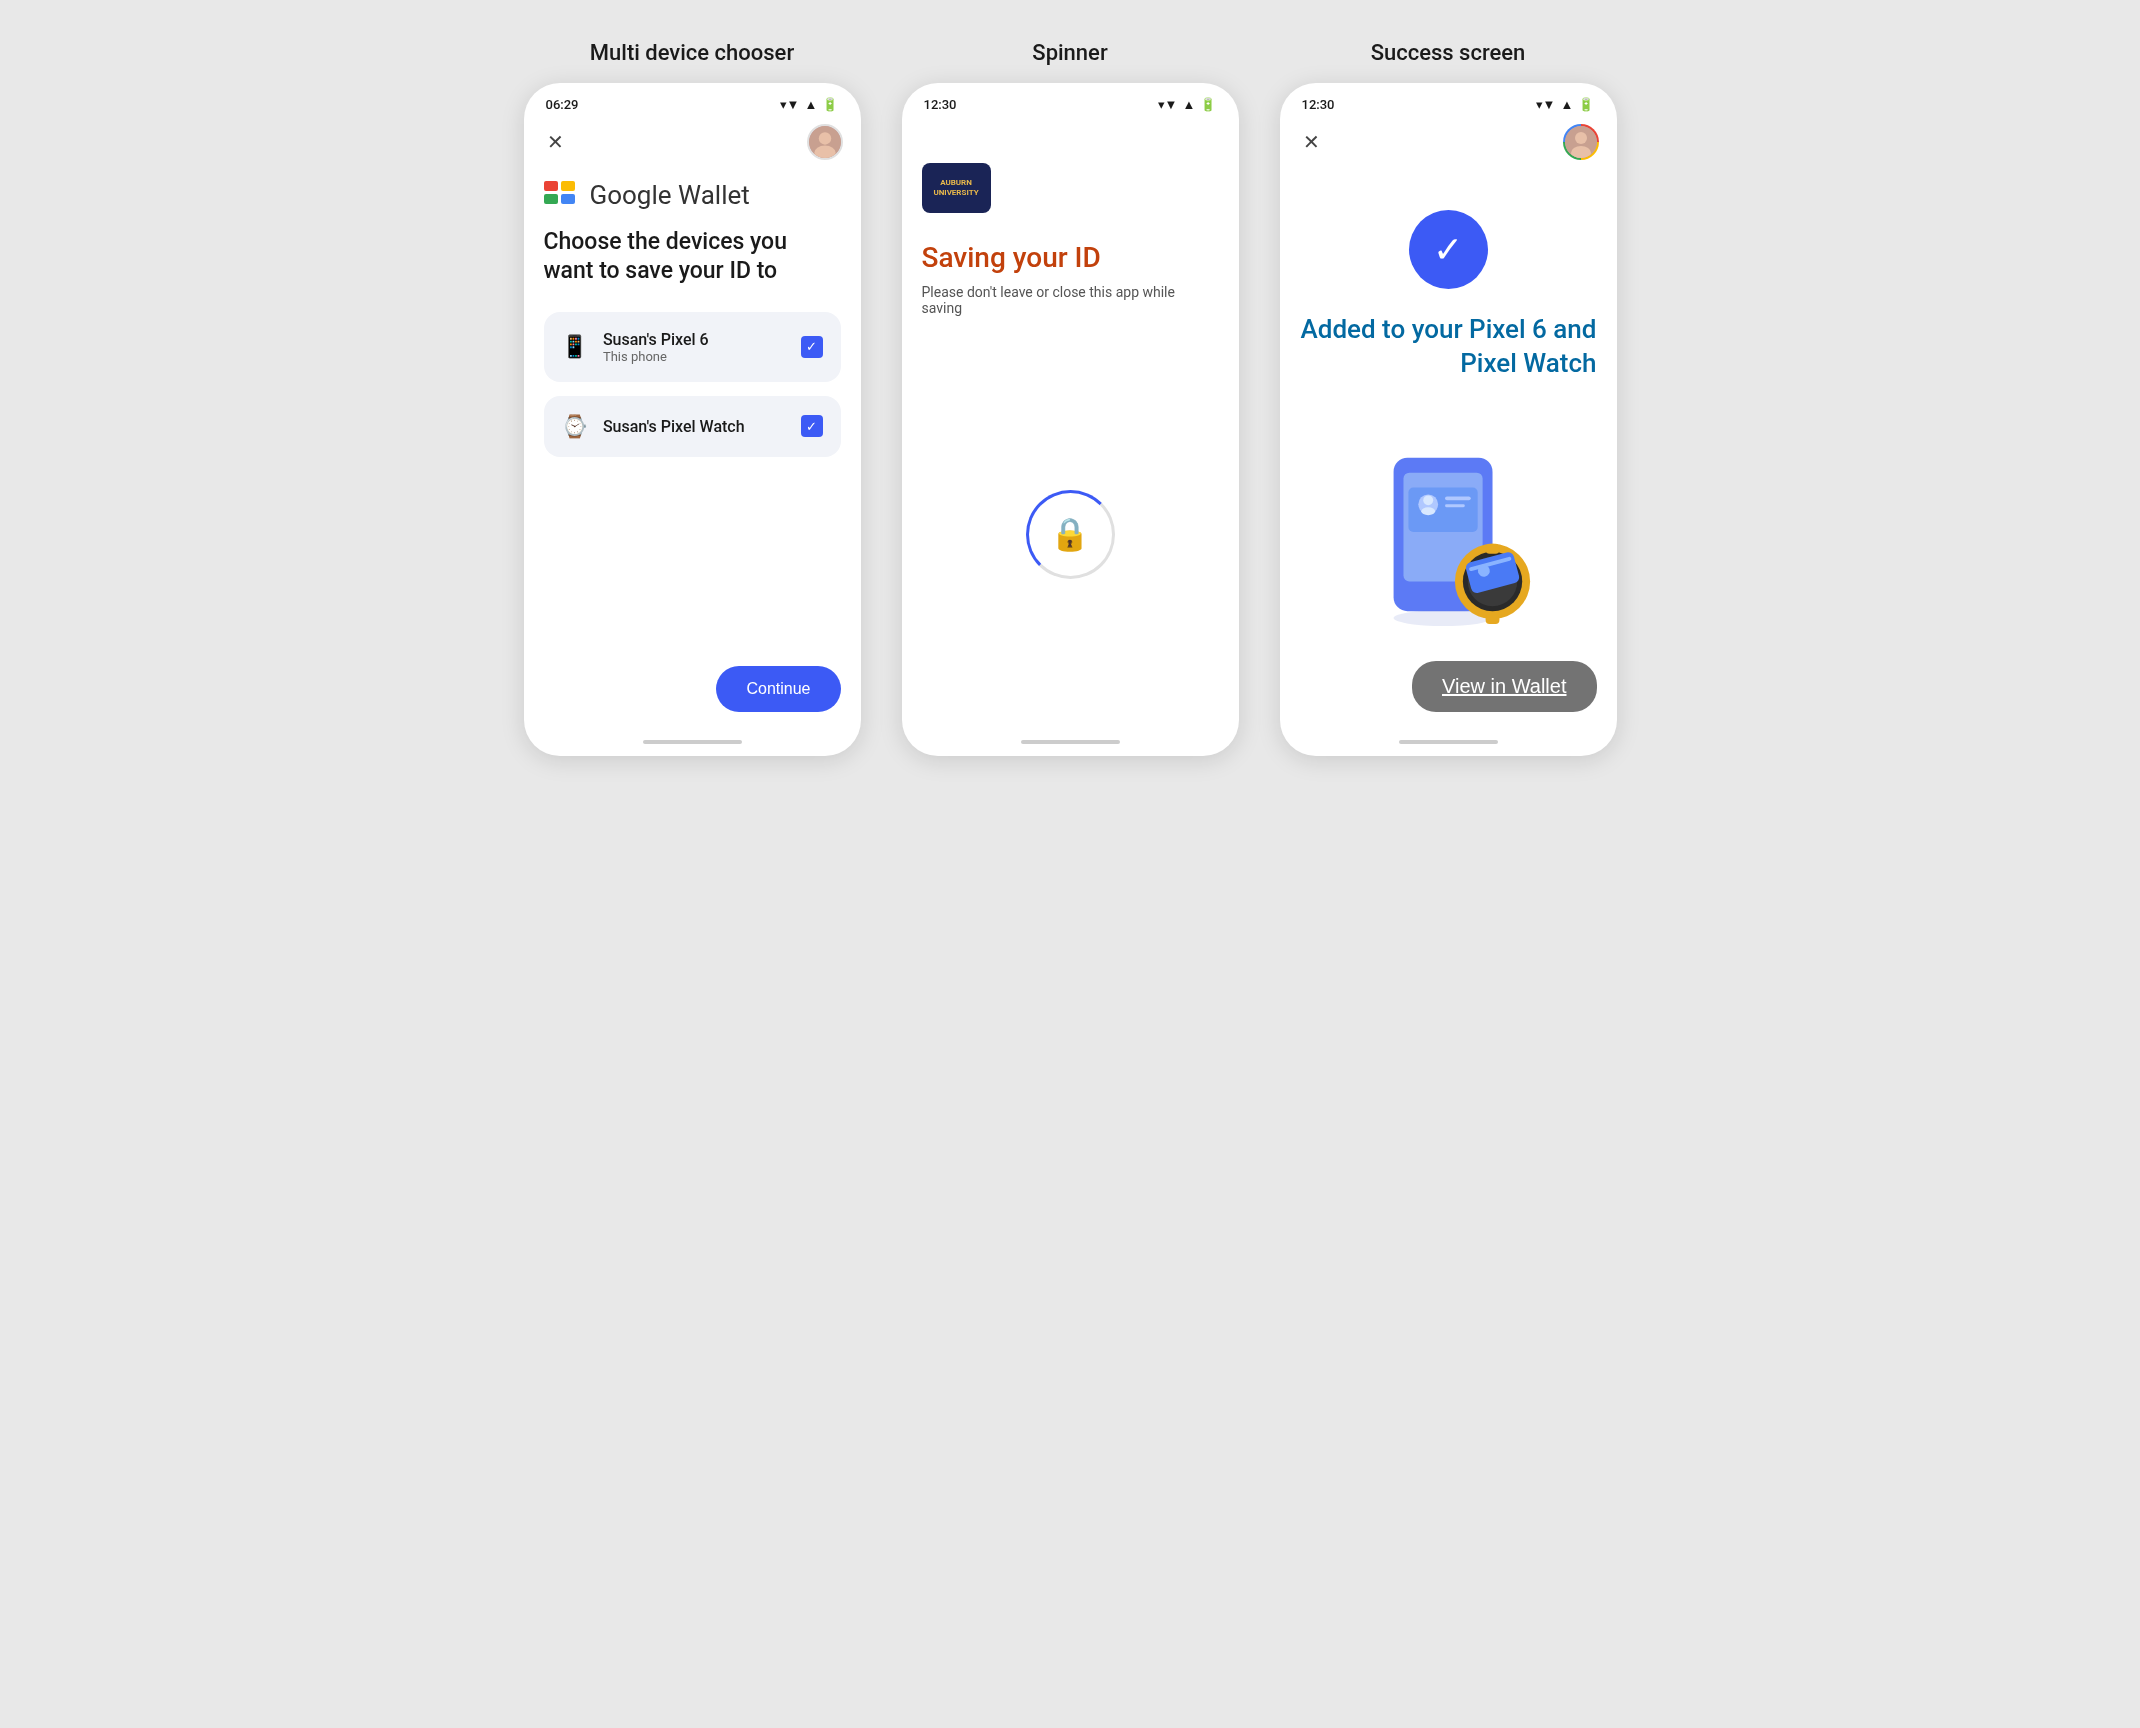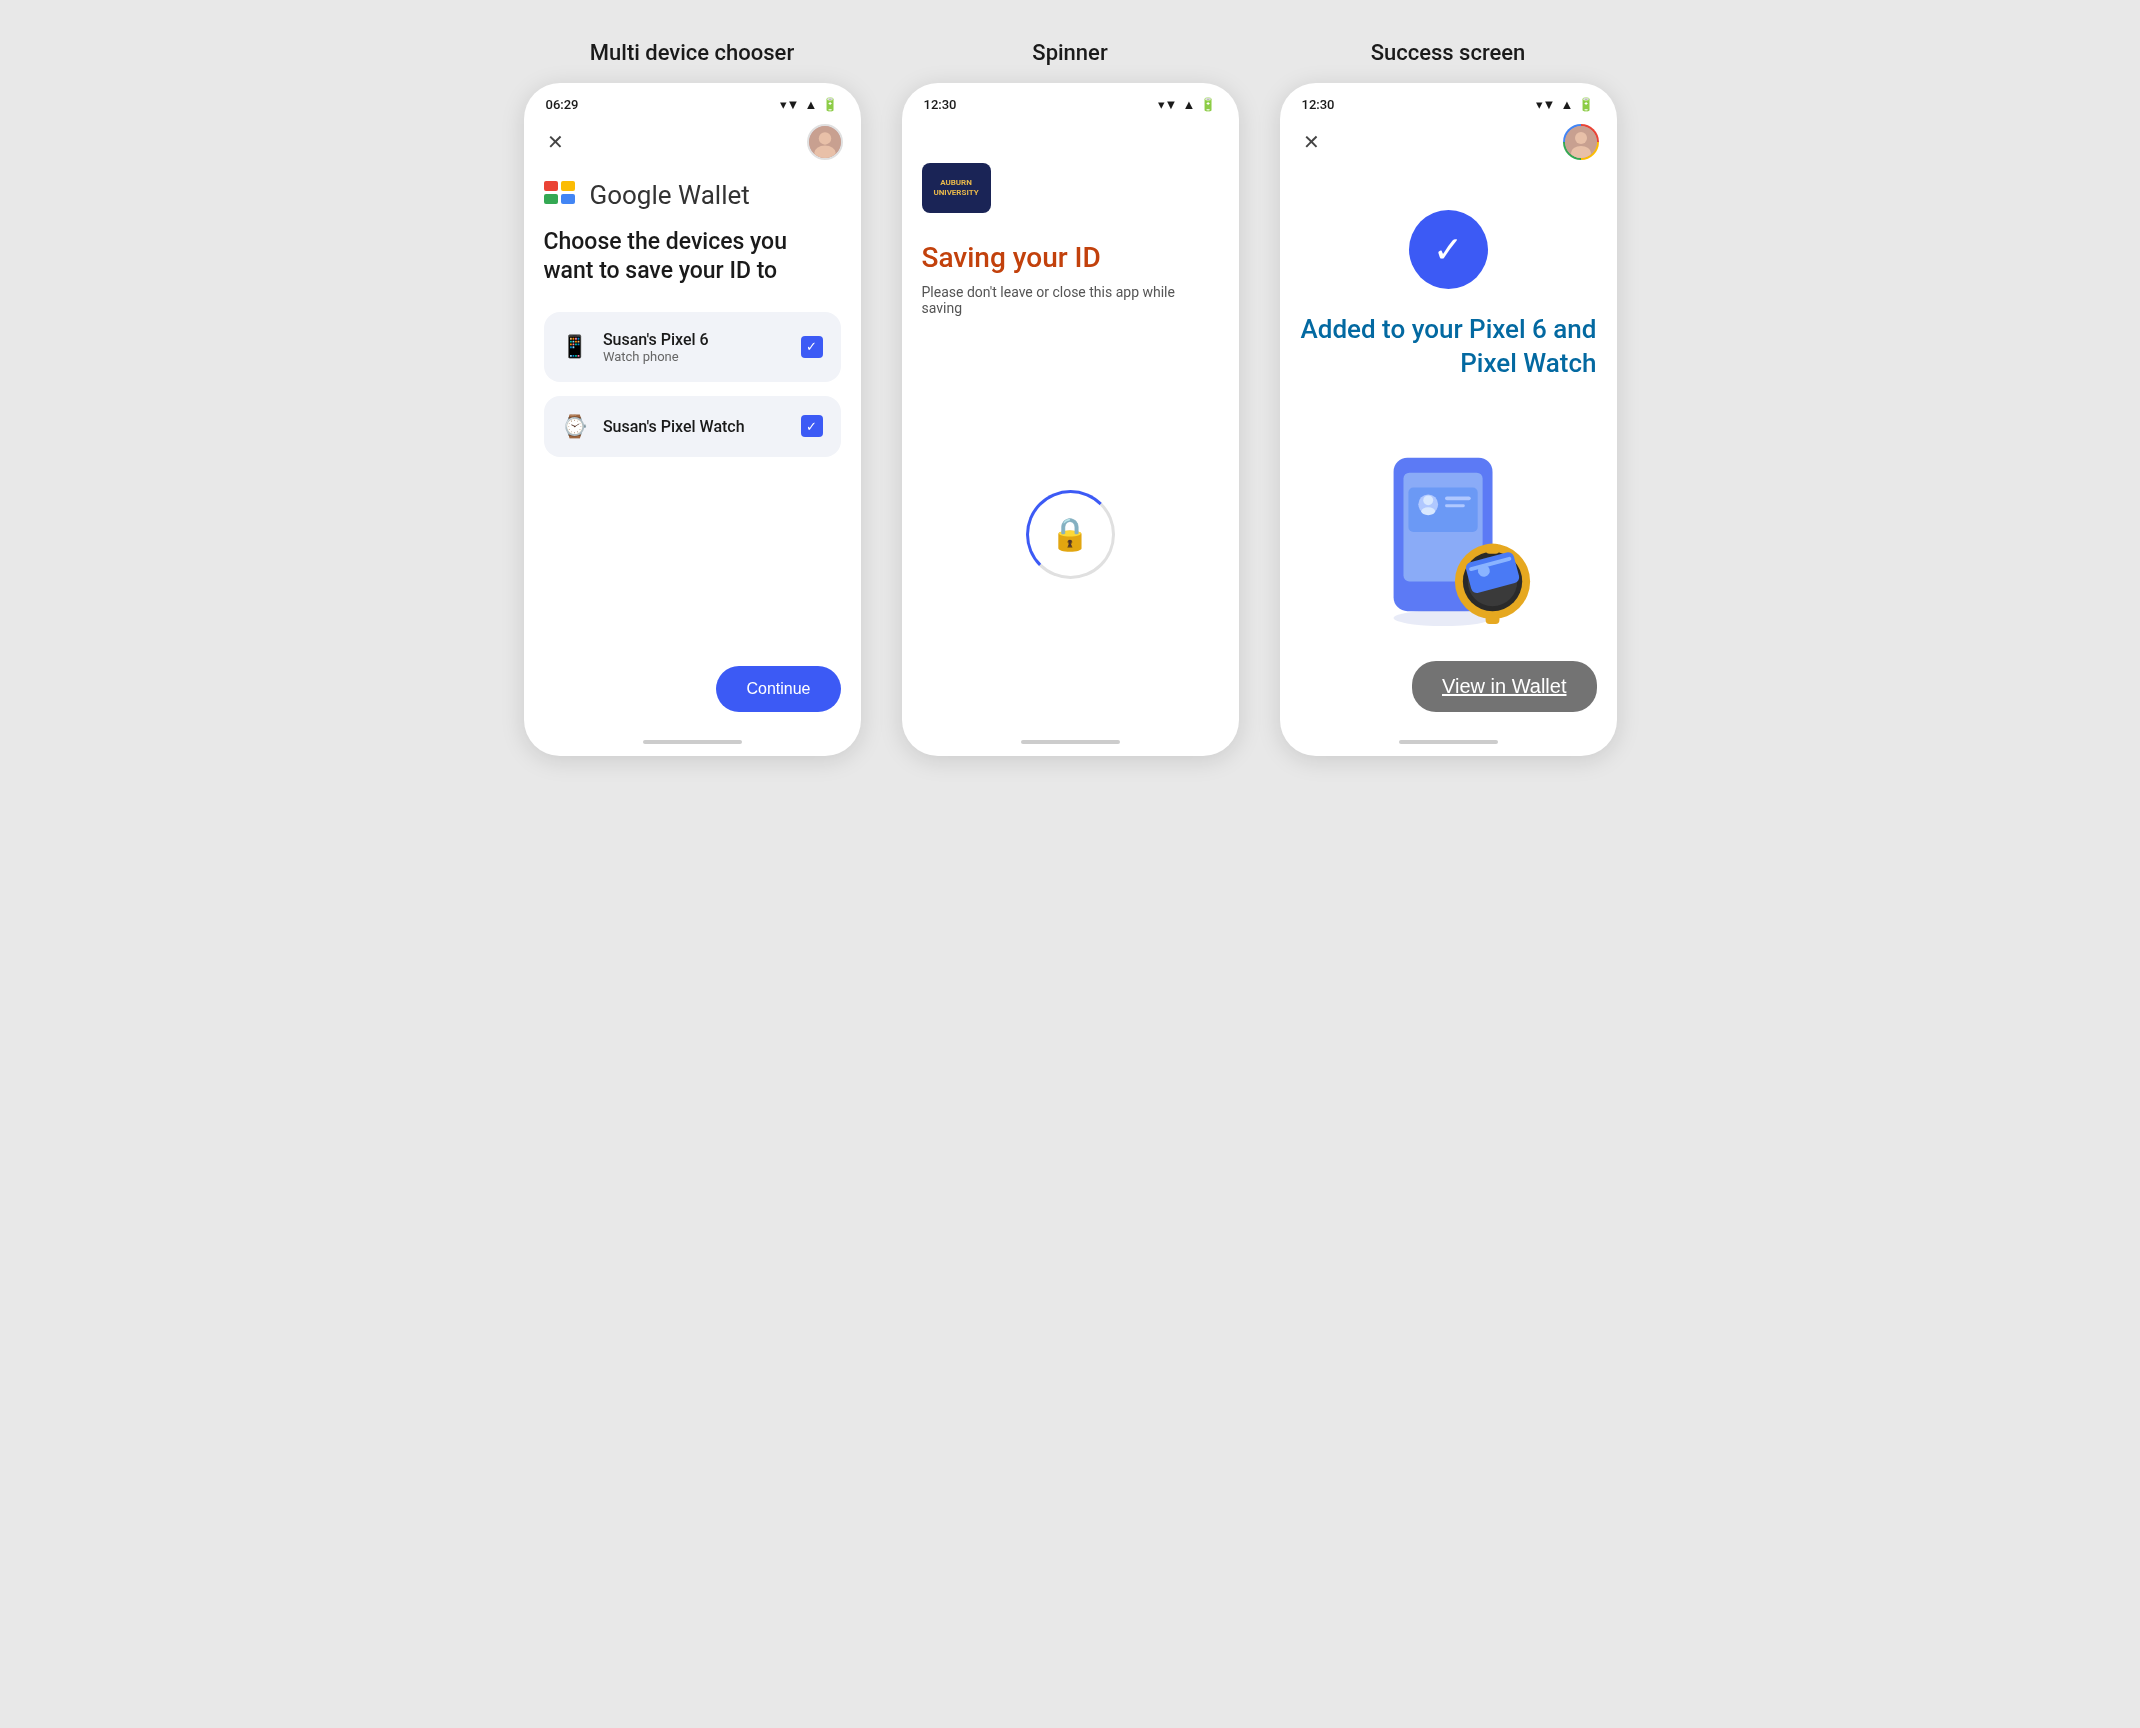--- a/index.html
+++ b/index.html
@@ -380,21 +380,21 @@
 
         <div class="choose-title">Choose the devices you want to save your ID to</div>
 
         <div class="device-list">
 
           <div class="device-item">
             <div class="device-left">
               <span class="device-icon">📱</span>
               <div class="device-info">
                 <div class="device-name">Susan's Pixel 6</div>
-                <div class="device-sub">Watch phone</div>
+                <div class="device-sub">This phone</div>
               </div>
             </div>
             <div class="device-checkbox">✓</div>
           </div>
 
           <div class="device-item">
             <div class="device-left">
               <span class="device-icon">⌚</span>
               <div class="device-info">
                 <div class="device-name">Susan's Pixel Watch</div>

